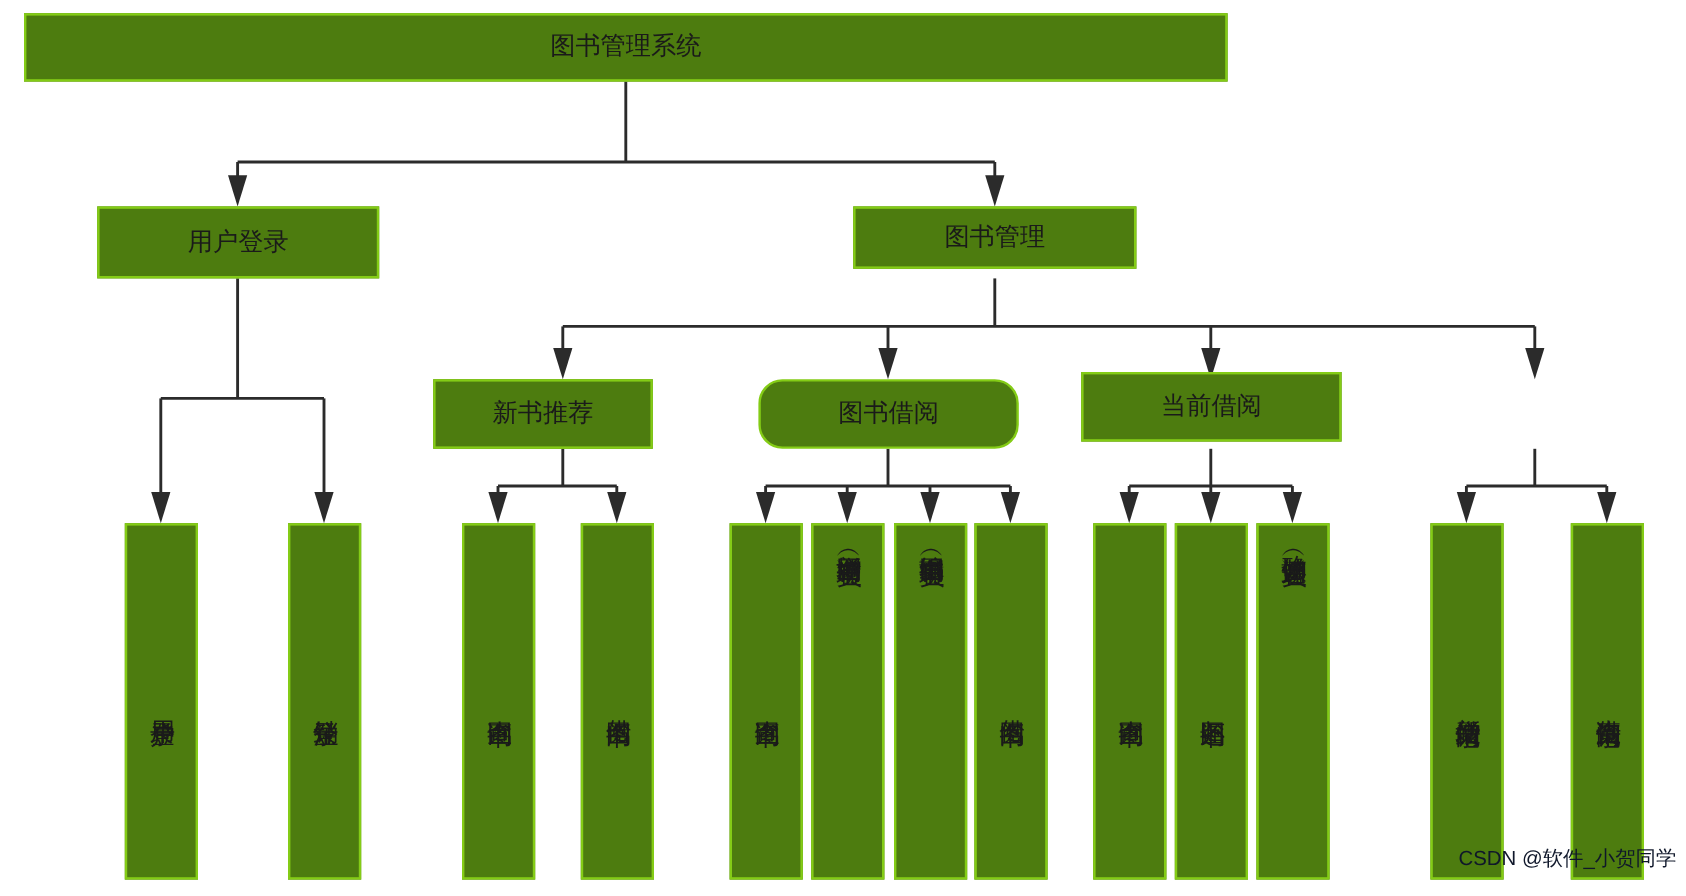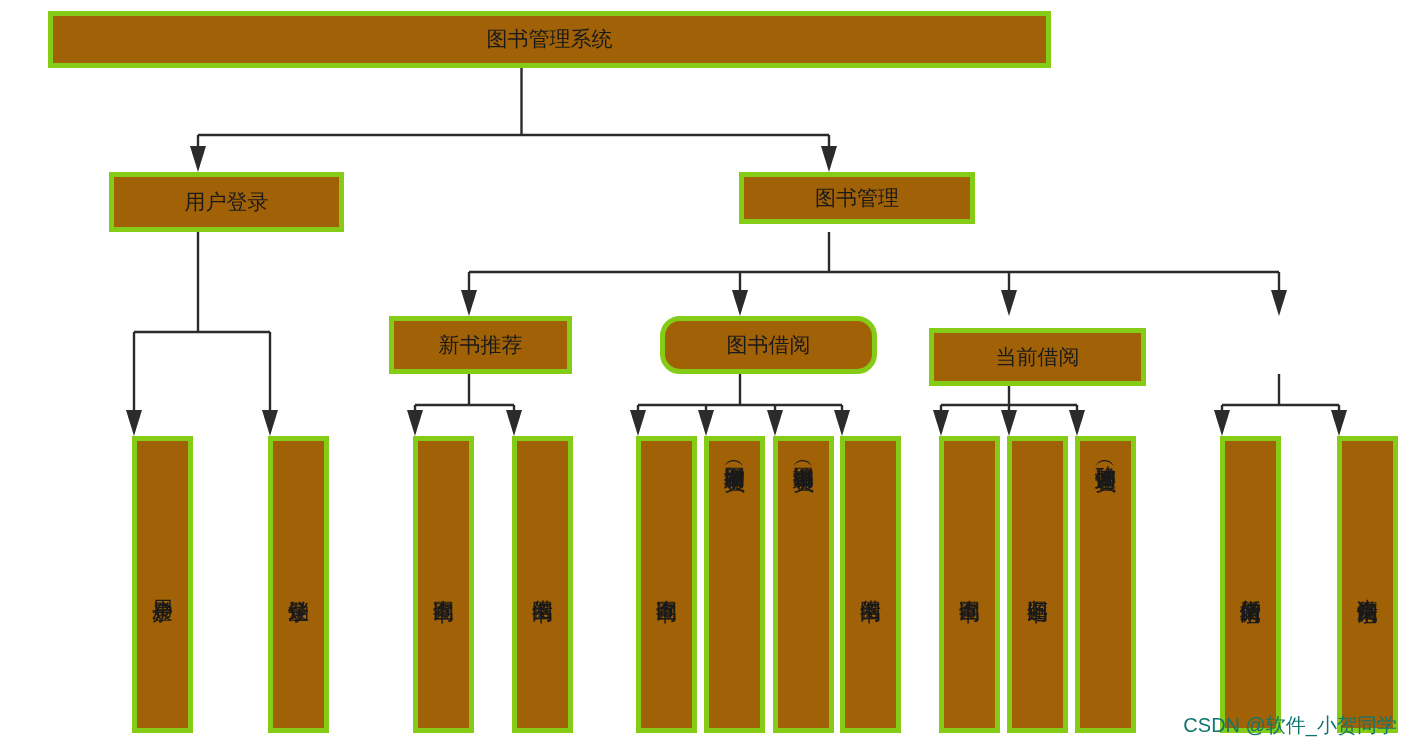--- a/index.html
+++ b/index.html
@@ -17,27 +17,26 @@
   #diagram-root {
     position: absolute;
     left: 0;
     top: 0;
     width: 1405px;
     height: 747px;
   }
   .node-box {
     position: absolute;
     box-sizing: border-box;
-    border: 5px solid #84cc16;
-    background: #a16207;
+    border: 2px solid #84cc16;
+    background: #4d7c0f;
     display: flex;
     align-items: center;
     justify-content: center;
     overflow: hidden;
-    margin-left: 28px;
   }
   .node-label {
     color: #1a1a1a;
     text-align: center;
     line-height: 1.18;
     white-space: pre;
   }
   .node-box.horiz .node-label {
     font-size: 21px;
     writing-mode: horizontal-tb;
@@ -70,23 +69,23 @@
     stroke: #2b2b2b;
     stroke-width: 2.4;
     fill: none;
   }
   .conn-arrow {
     fill: #2b2b2b;
   }
   #watermark {
     position: absolute;
     right: 8px;
-    bottom: 8px;
-    font-size: 20px;
-    color: #0f766e;
+    bottom: 20px;
+    font-size: 17px;
+    color: #0f172a;
     white-space: nowrap;
     user-select: none;
   }
 </style>
 </head>
 <body>
 
 <div id="diagram-root">
 
   <svg class="connectors" viewBox="0 0 1405 747" preserveAspectRatio="none">
@@ -162,21 +161,21 @@
   <div class="node-box horiz" style="left:711px; top:172px; width:236px; height:52px;">
     <span class="node-label">图书管理</span>
   </div>
 
   <div class="node-box horiz" style="left:361px; top:316px; width:183px; height:58px;align-items:center;">
     <span class="node-label">新书推荐</span>
   </div>
   <div class="node-box horiz" style="left:632px; top:316px; width:217px; height:58px;border-radius:20px;">
     <span class="node-label">图书借阅</span>
   </div>
-  <div class="node-box horiz" style="left:901px; top:328px; width:217px; height:58px;">
+  <div class="node-box horiz" style="left:901px; top:310px; width:217px; height:58px;">
     <span class="node-label">当前借阅</span>
   </div>
 
   <div class="node-box vert centered" style="left:104px; top:436px; width:61px; height:297px;">
     <span class="node-label">用户登录</span>
   </div>
   <div class="node-box vert centered" style="left:240px; top:436px; width:61px; height:297px;">
     <span class="node-label">注销登录</span>
   </div>
 

